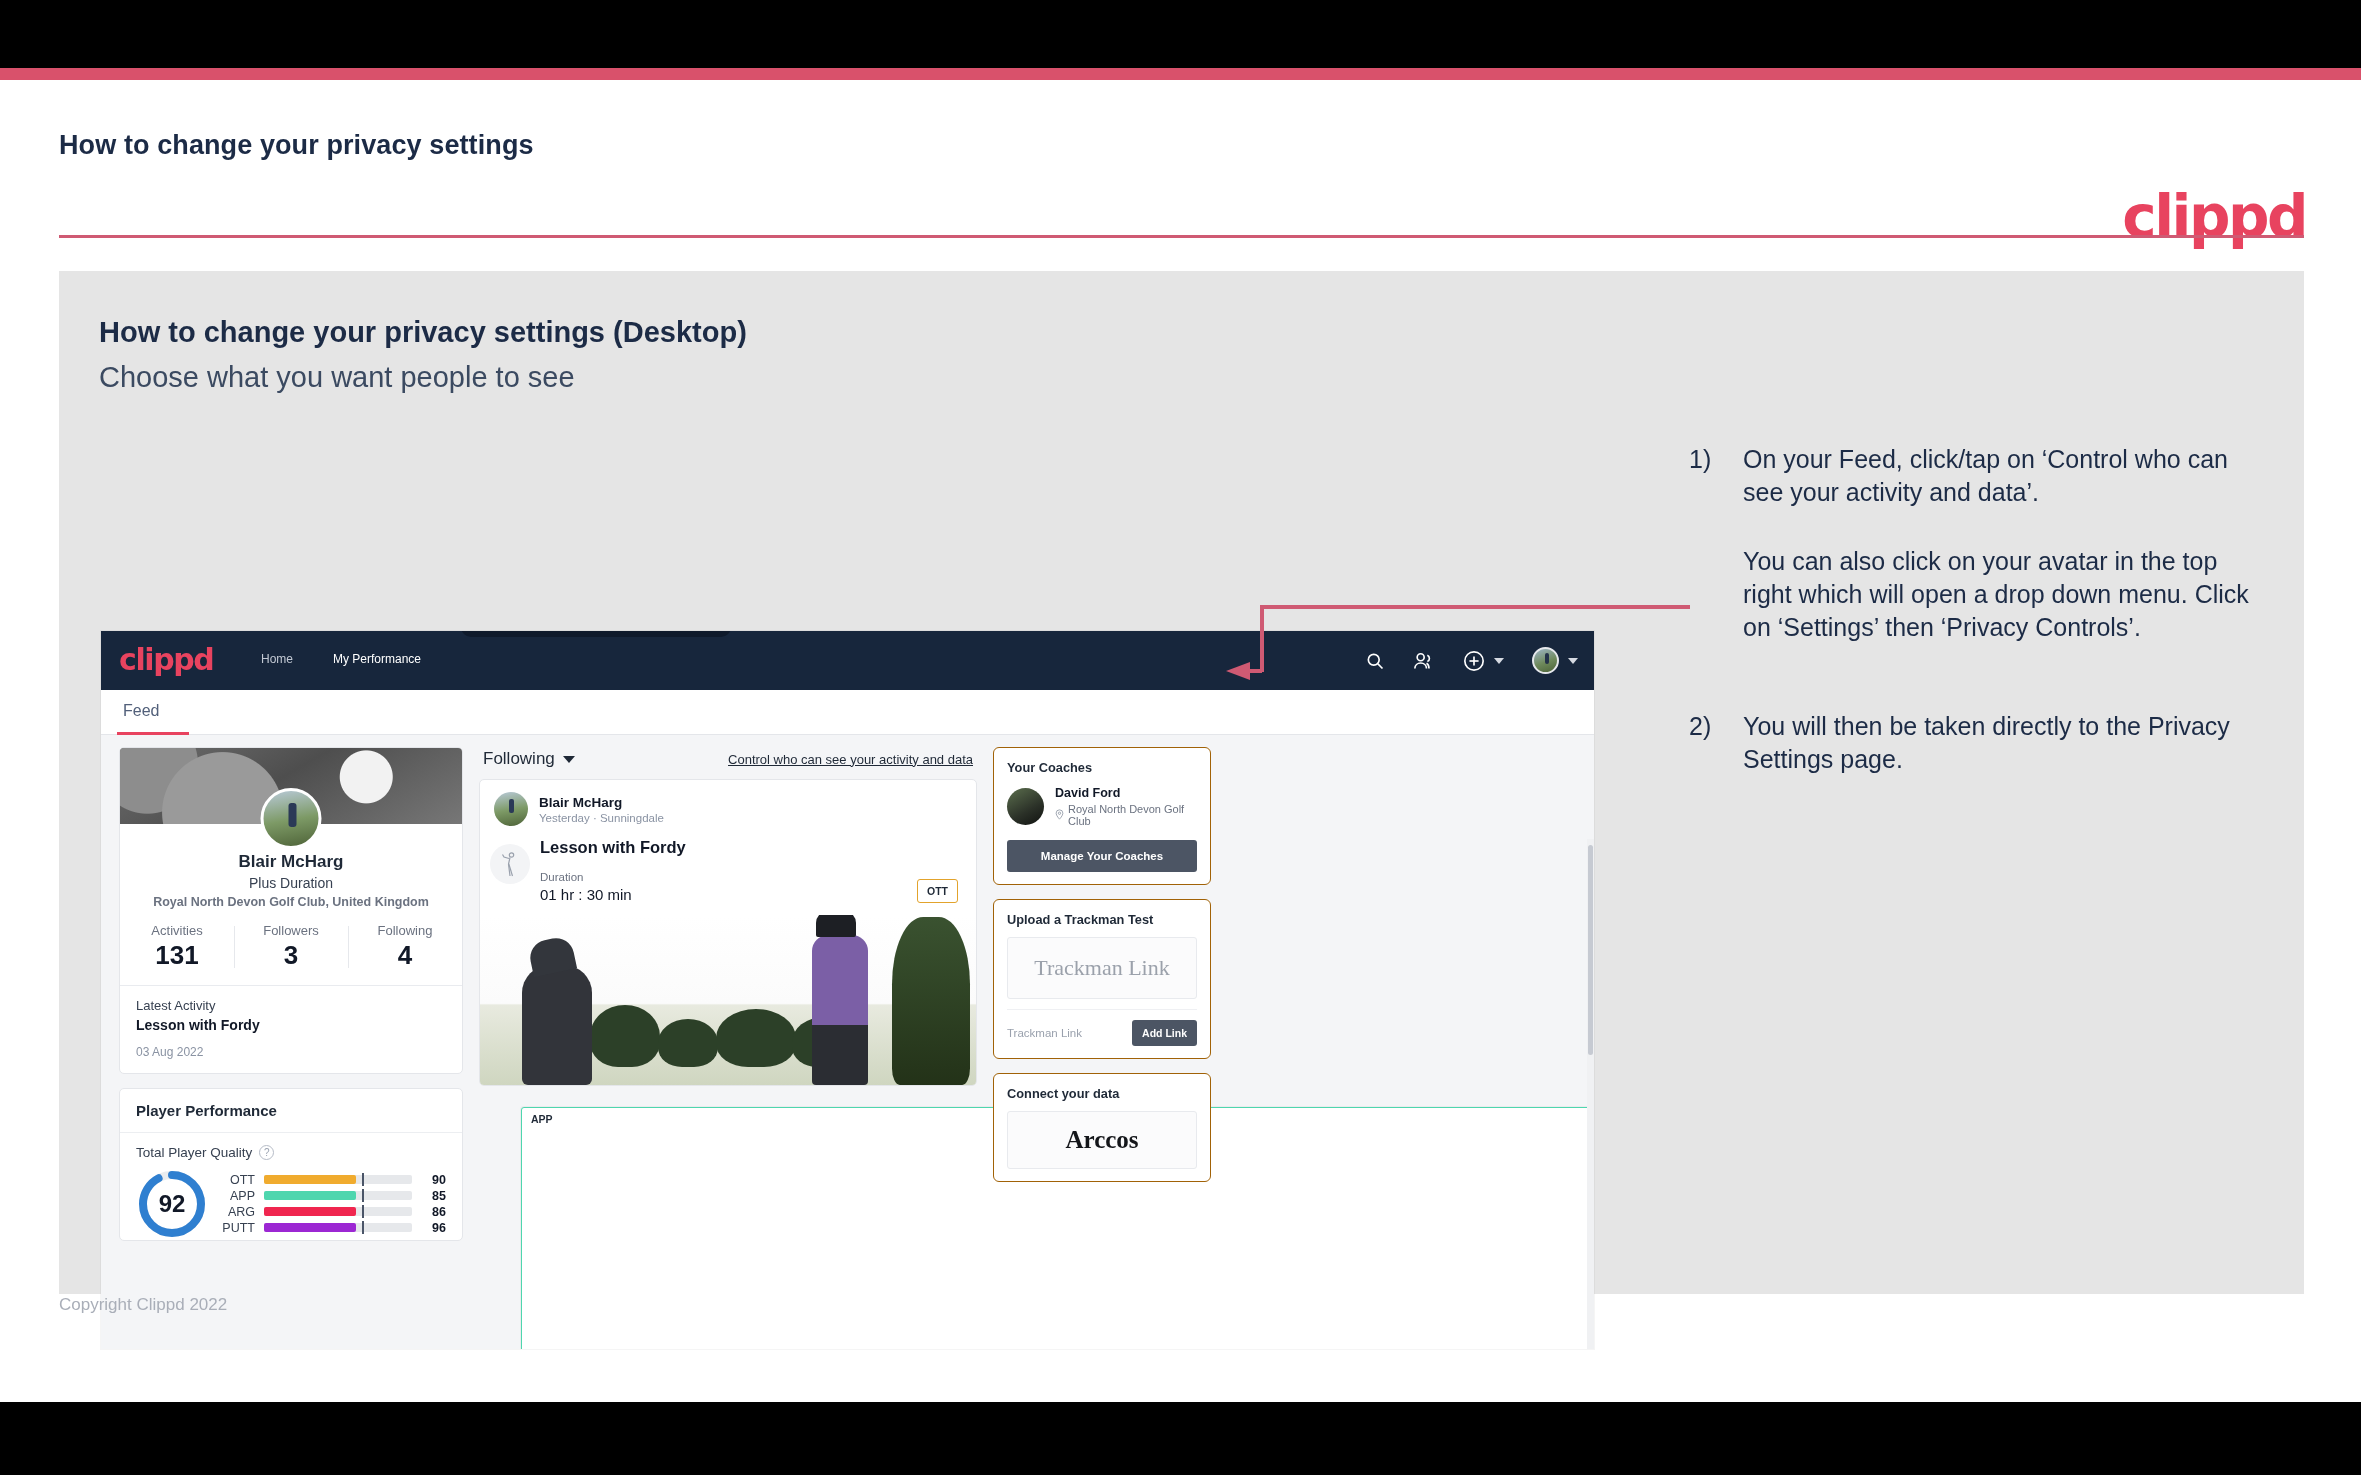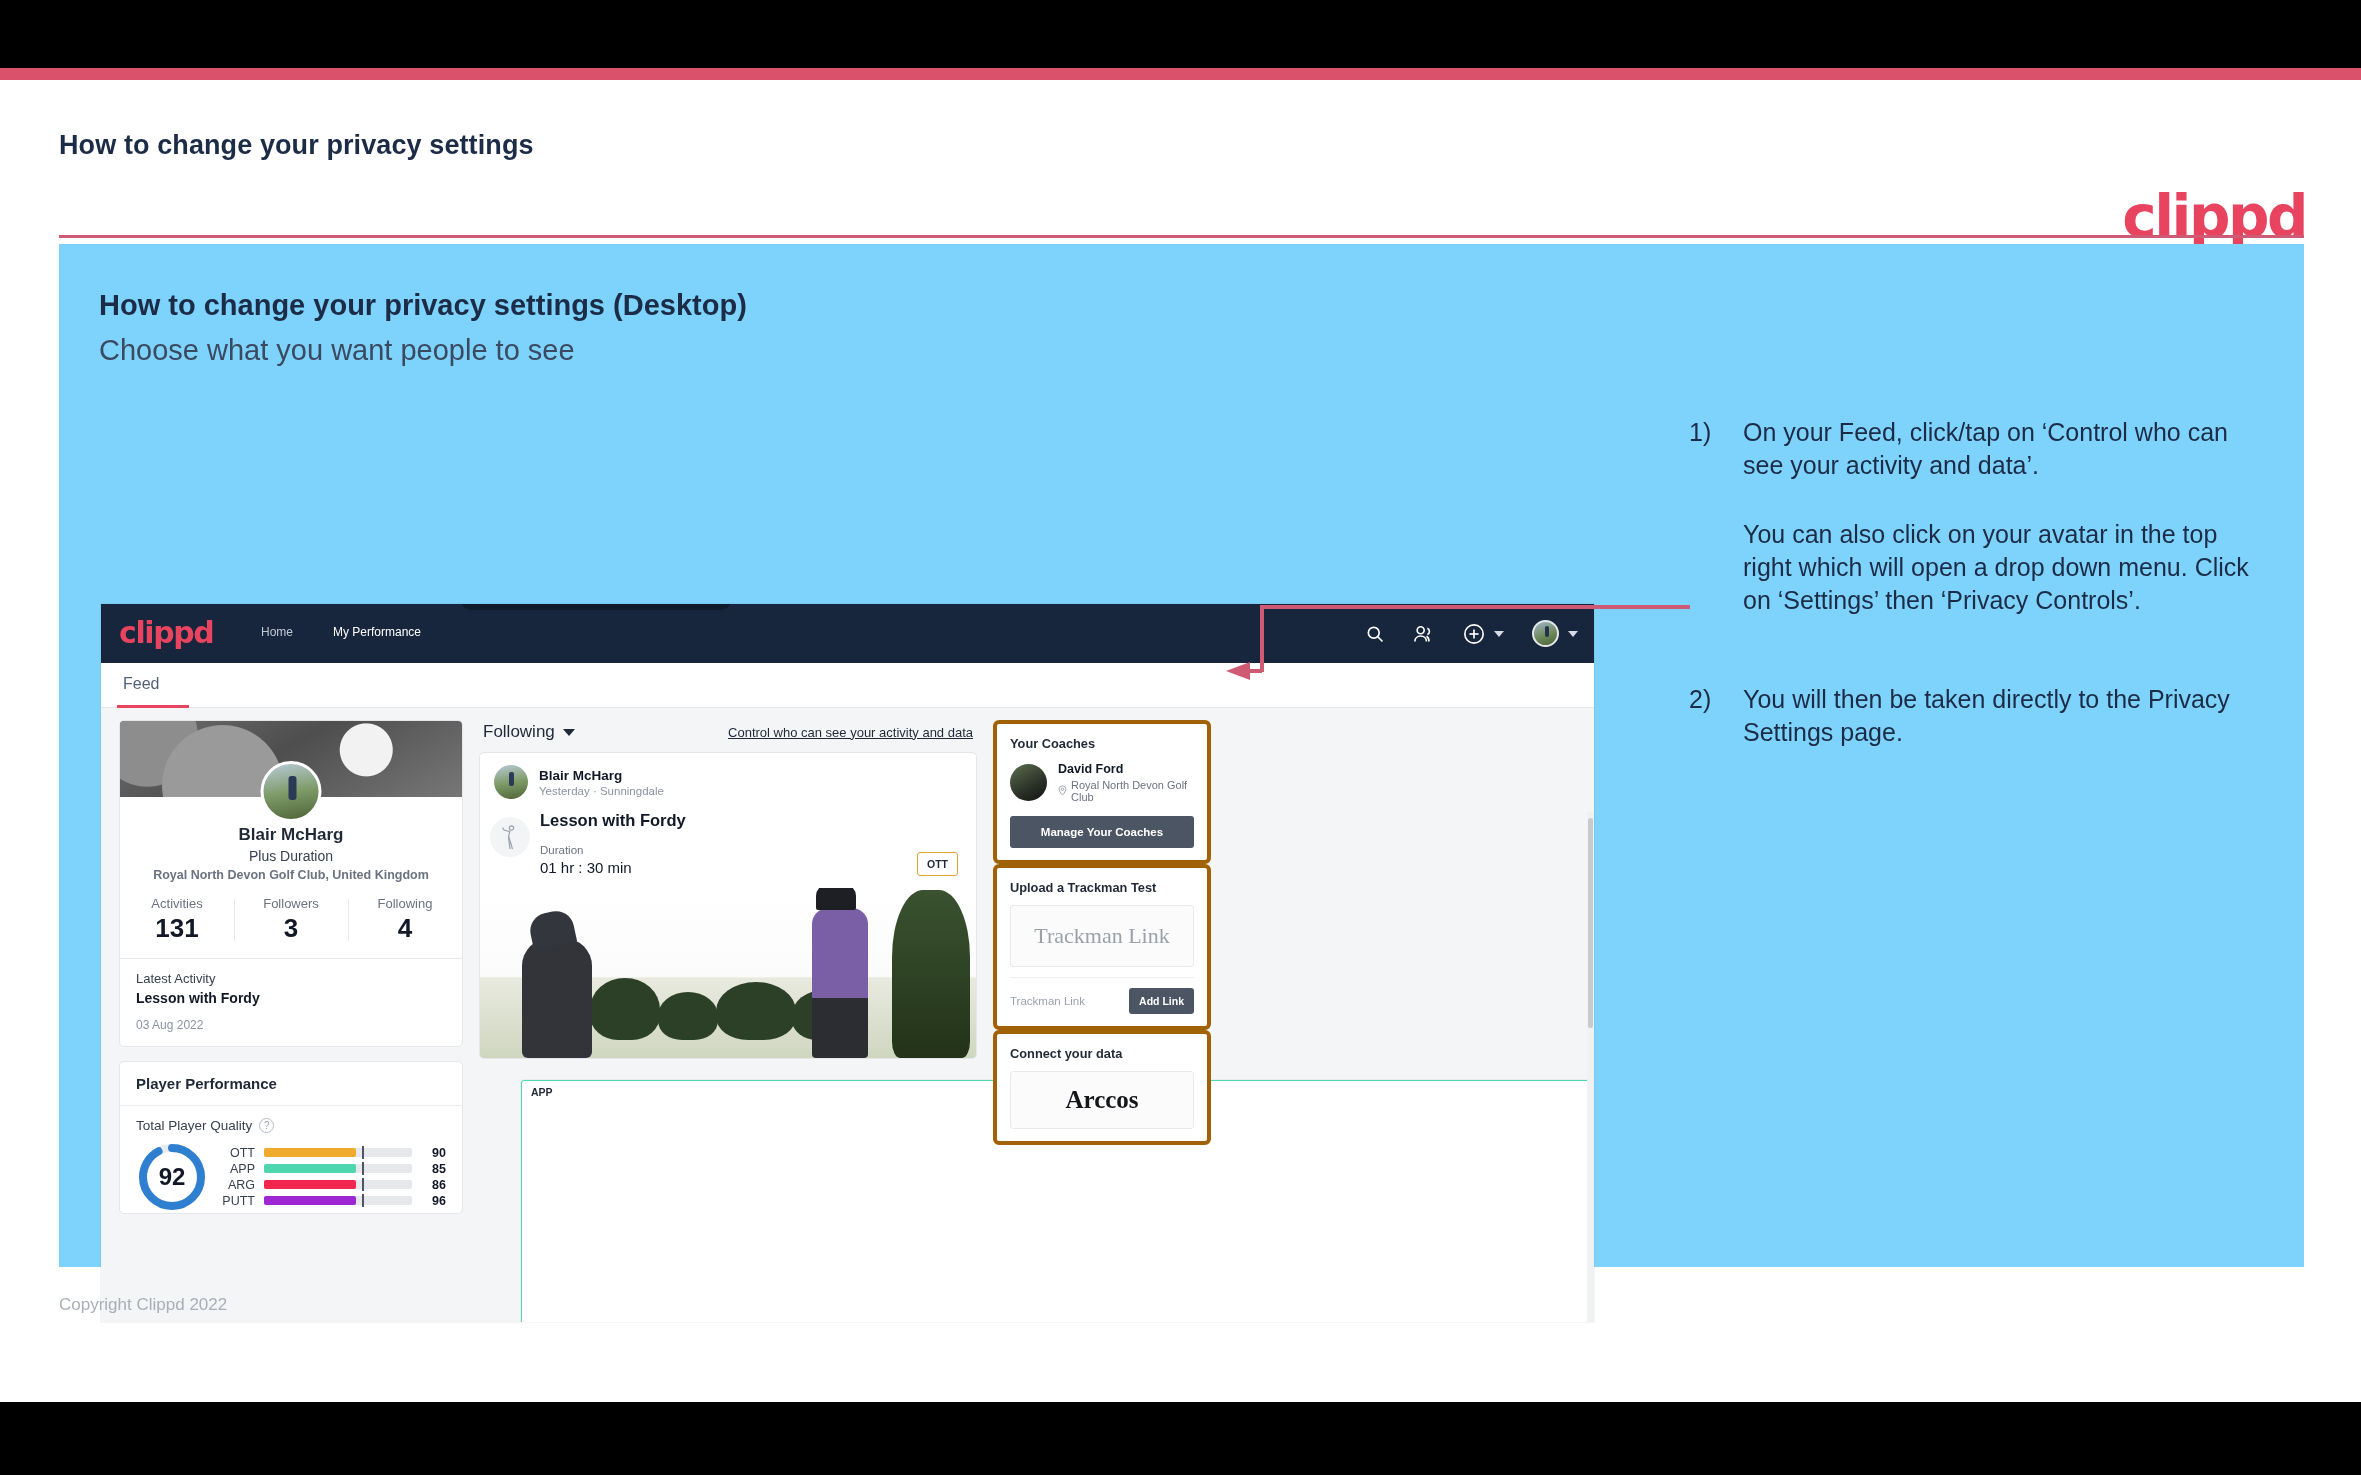--- a/index.html
+++ b/index.html
@@ -35,23 +35,23 @@
   
   .logo-header {
     position: absolute; right: 55px; top: 108px;
     font-size: 58px; font-weight: 800; color: #e8435f;
     letter-spacing: -2.5px; font-family: "DejaVu Sans", sans-serif;
     line-height: 1;
   }
 
   
   .panel {
-    position: absolute; left: 59px; top: 164px;
+    position: absolute; left: 59px; top: 191px;
     width: 2245px; height: 1023px;
-    background: #7dd3fc;
+    background: #e5e5e5;
   }
 
   .panel-heading {
     position: absolute; left: 40px; top: 45px;
     font-size: 29px; font-weight: 700; color: #1c2b46;
   }
   .panel-sub {
     position: absolute; left: 40px; top: 90px;
     font-size: 29px; font-weight: 400; color: #3b4a61;
   }
@@ -184,21 +184,21 @@
   }
   .tree { position: absolute; bottom: 18px; background: #2c4028; border-radius: 50% 50% 40% 40%; }
   .golfer-a { position: absolute; left: 42px; bottom: 0; width: 70px; height: 120px; background: #32343a; border-radius: 28px 28px 6px 6px; }
   .golfer-a::before { content:""; position:absolute; left:8px; top:-26px; width:44px; height:34px; background:#33363c; border-radius: 18px 18px 0 0; transform: rotate(-12deg);}
   .golfer-b { position: absolute; right: 108px; bottom: 0; width: 56px; height: 150px; background: linear-gradient(#7b5fa6 0 60%, #2b2d33 60% 100%); border-radius: 16px 16px 4px 4px;}
   .golfer-b::before { content:""; position:absolute; left:4px; top:-24px; width:40px; height:26px; background:#1d1f24; border-radius: 12px 12px 2px 2px;}
   .bush { position:absolute; right: 6px; bottom: 0; width: 78px; height: 168px; background: linear-gradient(#3a5230,#233218); border-radius: 40% 40% 10% 10%; }
 
   
   .col-right { position: absolute; left: 892px; top: 12px; width: 218px; }
-  .rcard { background: #fff; border: 4px solid #a16207; border-radius: 6px; padding: 12px 13px; }
+  .rcard { background: #fff; border: 1px solid #a16207; border-radius: 6px; padding: 12px 13px; margin-bottom: 14px; }
   .rcard-title { font-size: 12.8px; font-weight: 700; color: #1f2937; }
   .coach-row { display: flex; align-items: center; gap: 11px; margin-top: 11px; }
   .coach-av { width: 37px; height: 37px; border-radius: 50%; flex:none; background: linear-gradient(150deg,#5c6f4e,#2b3128 60%,#101210); }
   .coach-name { font-size: 12.5px; font-weight: 700; color: #111827; }
   .coach-club { font-size: 11px; color: #6b7280; margin-top: 3px; display: flex; align-items: center; gap: 4px; }
   .btn-dark { margin-top: 13px; width: 100%; background: #4c5564; color: #fff; border: none; border-radius: 3px; font-size: 11.5px; font-weight: 700; padding: 10px 0; font-family: inherit; }
   .drop { margin-top: 10px; border: 1px solid #e8eaee; border-radius: 3px; background: #fbfbfc; height: 62px; display: flex; align-items: center; justify-content: center; }
   .drop-text { font-family: "Liberation Serif", serif; font-size: 22px; color: #9ba1ab; }
   .link-row { display: flex; align-items: center; justify-content: space-between; margin-top: 10px; border-top: 1px solid #eff0f3; padding-top: 10px; }
   .link-ph { font-size: 11.5px; color: #9aa1ad; }

